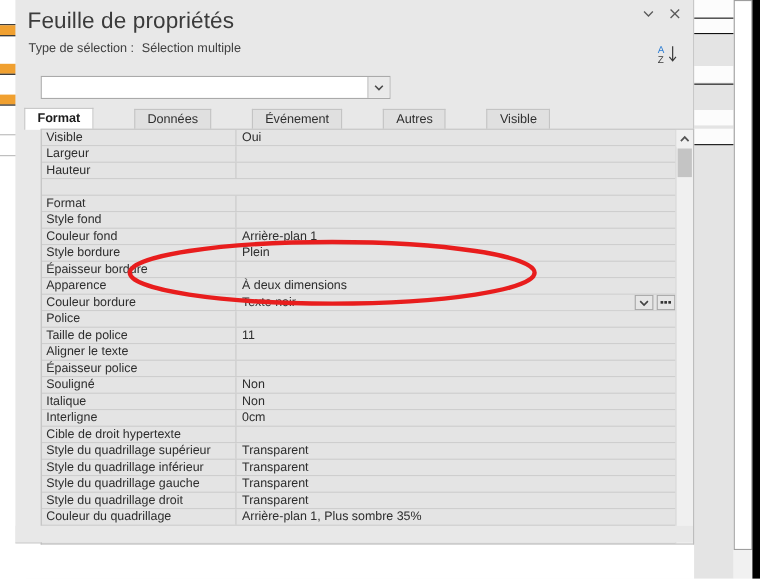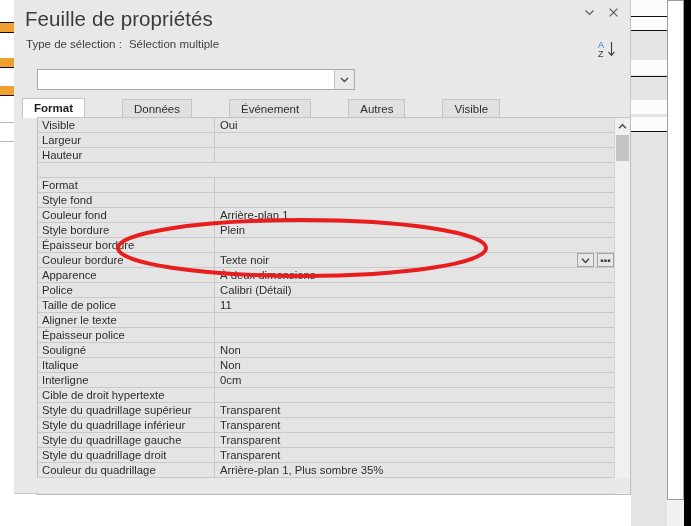--- a/index.html
+++ b/index.html
@@ -422,40 +422,39 @@
           <div class="pname">Couleur fond</div>
           <div class="pval"><span>Arrière-plan 1</span></div>
         </div>
         <div class="prow">
           <div class="pname">Style bordure</div>
           <div class="pval"><span>Plein</span></div>
         </div>
         <div class="prow">
           <div class="pname">Épaisseur bordure</div>
         </div>
+        <div class="prow">
+          <div class="pname">Apparence</div>
+          <div class="pval"><span>À deux dimensions</span></div>
+        </div>
         <div class="prow selected">
           <div class="pname">Couleur bordure</div>
           <div class="pval"><span>Texte noir</span><div class="row-editors">
               <div class="ed-btn">
                 <svg width="9" height="7" viewBox="0 0 9 7">
                   <path d="M1 1.8 L4.5 5.4 L8 1.8" fill="none" stroke="#444" stroke-width="1.5"></path>
                 </svg>
               </div>
               <div class="ed-btn">
                 <span class="ed-dots" style="font-size: 5px;">■■■</span>
               </div>
             </div></div>
         </div>
         <div class="prow">
-          <div class="pname">Apparence</div>
-          <div class="pval"><span>À deux dimensions</span></div>
-        </div>
-        <div class="prow">
           <div class="pname">Police</div>
-          <div class="pval"><span>Calibri (Détail)</span></div>
         </div>
         <div class="prow">
           <div class="pname">Taille de police</div>
           <div class="pval"><span>11</span></div>
         </div>
         <div class="prow">
           <div class="pname">Aligner le texte</div>
           <div class="pval"><span></span></div>
         </div>
         <div class="prow">

